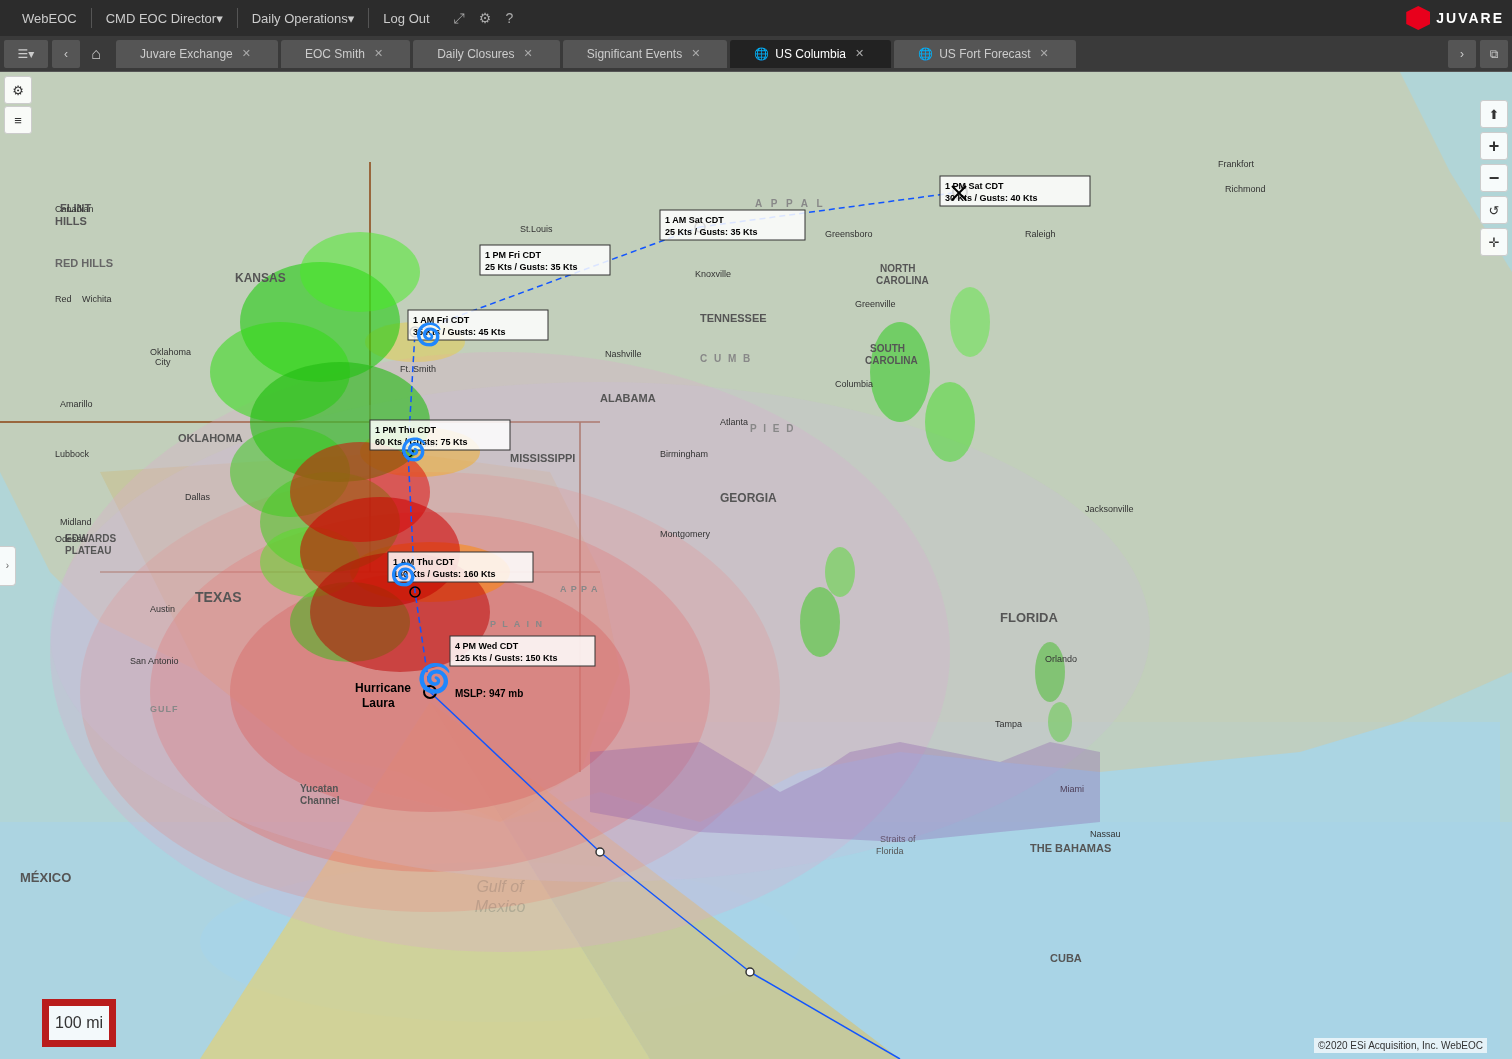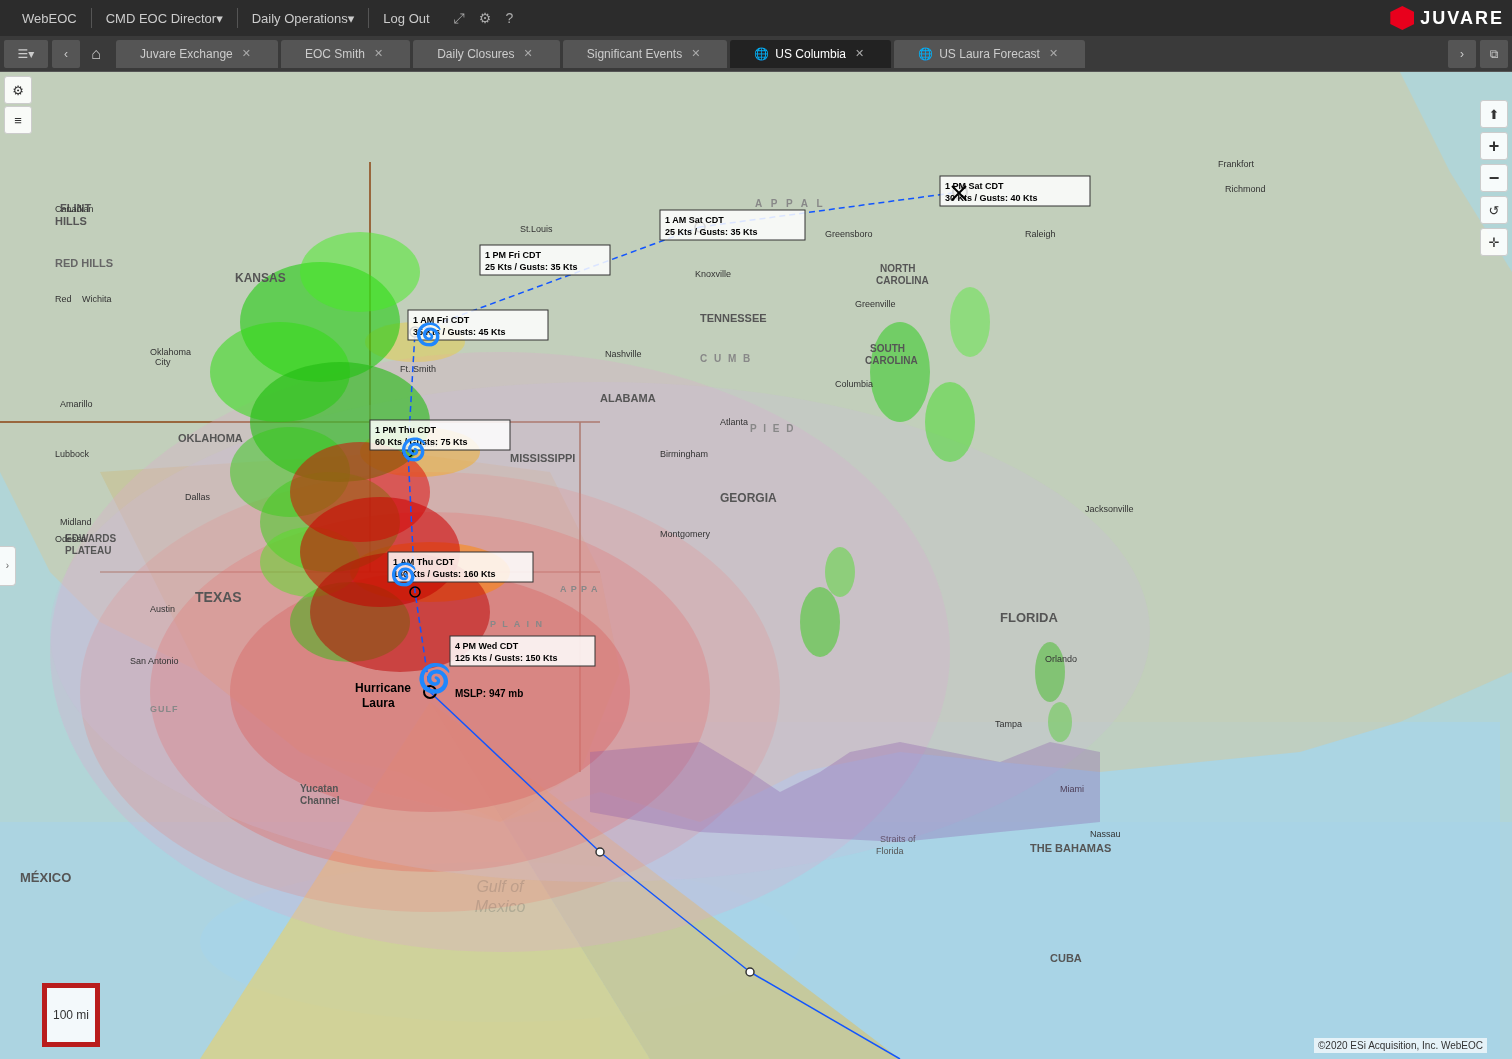--- a/index.html
+++ b/index.html
@@ -35,21 +35,21 @@
       align-items: center;
       margin-left: 10px;
     }
     .nav-icon { color: #aaa; font-size: 14px; cursor: pointer; }
     .juvare-logo {
       margin-left: auto;
       display: flex;
       align-items: center;
       gap: 6px;
       color: #fff;
-      font-size: 18px;
+      font-size: 14px;
       font-weight: bold;
       letter-spacing: 2px;
     }
     .juvare-icon {
       width: 24px;
       height: 24px;
       background: #e8001c;
       clip-path: polygon(50% 0%, 100% 25%, 100% 75%, 50% 100%, 0% 75%, 0% 25%);
       display: flex;
       align-items: center;
@@ -208,23 +208,23 @@
       font-size: 13px;
       color: #333;
     }
 
     
     #map-scale {
       position: absolute;
       bottom: 12px;
       left: 42px;
       background: rgba(255,255,255,0.85);
-      border: 5px solid #b91c1c;
-      padding: 20px 6px;
-      font-size: 12px;
+      border: 7px solid #b91c1c;
+      padding: 8px 6px;
+      font-size: 16px;
       color: #333;
       z-index: 100;
     }
 
     
     #map-copyright {
       position: absolute;
       bottom: 6px;
       right: 25px;
       font-size: 10px;
@@ -307,21 +307,21 @@
     <span>Significant Events</span>
     <span class="tab-close">✕</span>
   </div>
   <div class="tab active">
     <span>🌐</span>
     <span>US Columbia</span>
     <span class="tab-close">✕</span>
   </div>
   <div class="tab">
     <span>🌐</span>
-    <span>US Laura Forecast</span>
+    <span>US Fort Forecast</span>
     <span class="tab-close">✕</span>
   </div>
 
   <div class="tab-end-btns">
     <button class="tab-nav-btn">›</button>
     <button class="tab-nav-btn">⧉</button>
   </div>
 </div>
 
 <div id="map-container">

